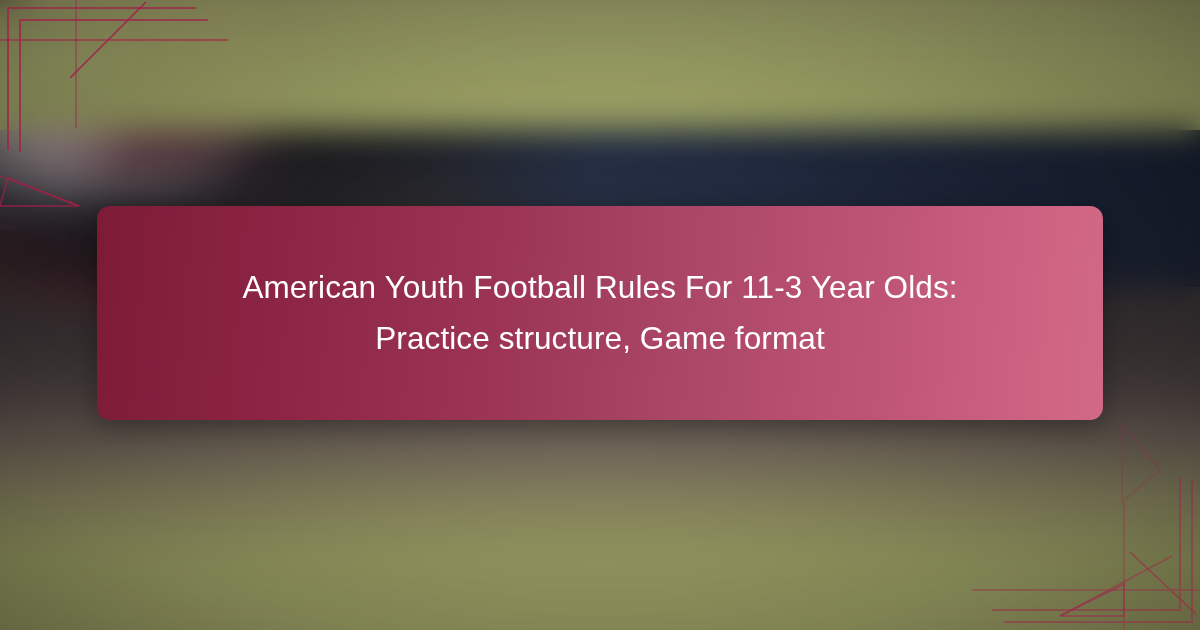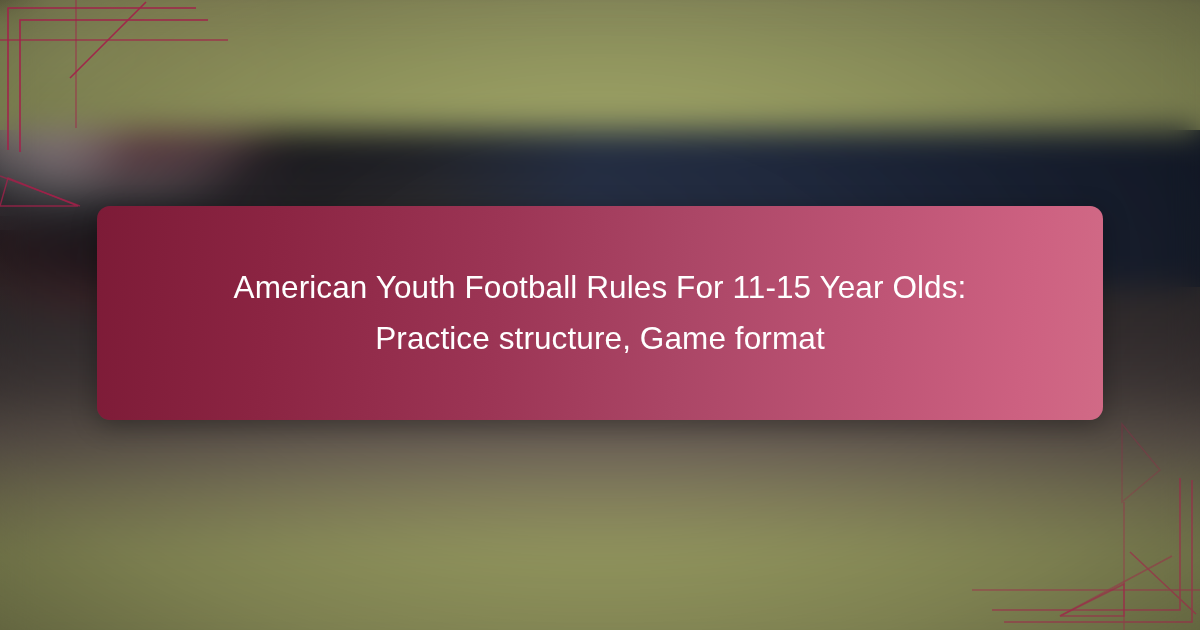--- a/index.html
+++ b/index.html
@@ -317,16 +317,16 @@
       <path d="M 1130 552 L 1196 614"></path>
       <path d="M 1060 616 L 1172 556" opacity="0.75"></path>
     </g>
     <g stroke="#a3214a" fill="none" stroke-width="1.4" opacity="0.6">
       <path d="M 1122 424 L 1122 502 L 1160 470 Z" opacity="0.5"></path>
       <path d="M 1060 616 L 1124 616 L 1124 584 Z"></path>
     </g>
   </svg>
 
   <div class="title-card">
-    <h1 class="title-text">American Youth Football Rules For 11-15 Year Olds: Practice structure, Game format</h1>
+    <h1 class="title-text">American Youth Football Rules For 11-3 Year Olds: Practice structure, Game format</h1>
   </div>
 
 </div>
 
 </body></html>

